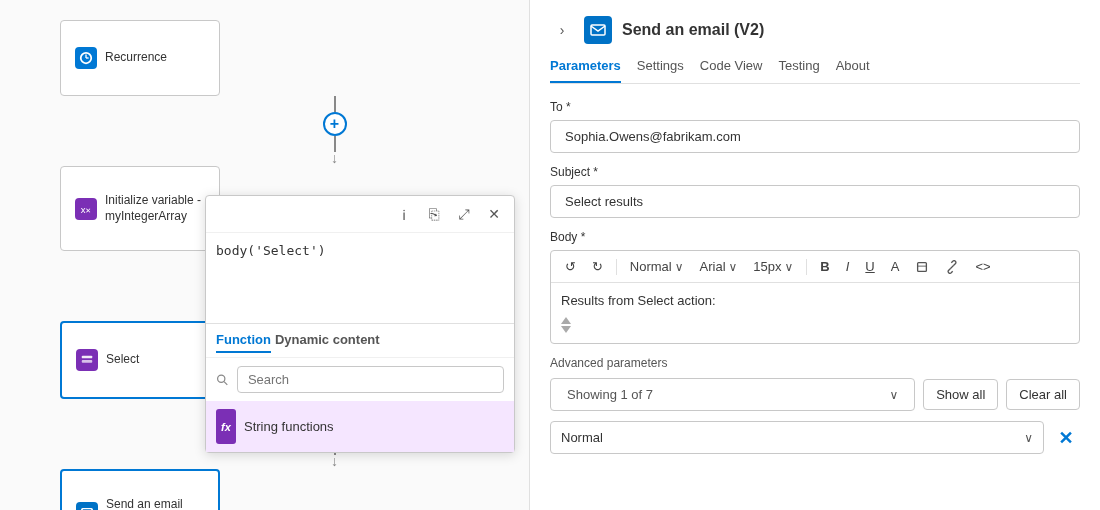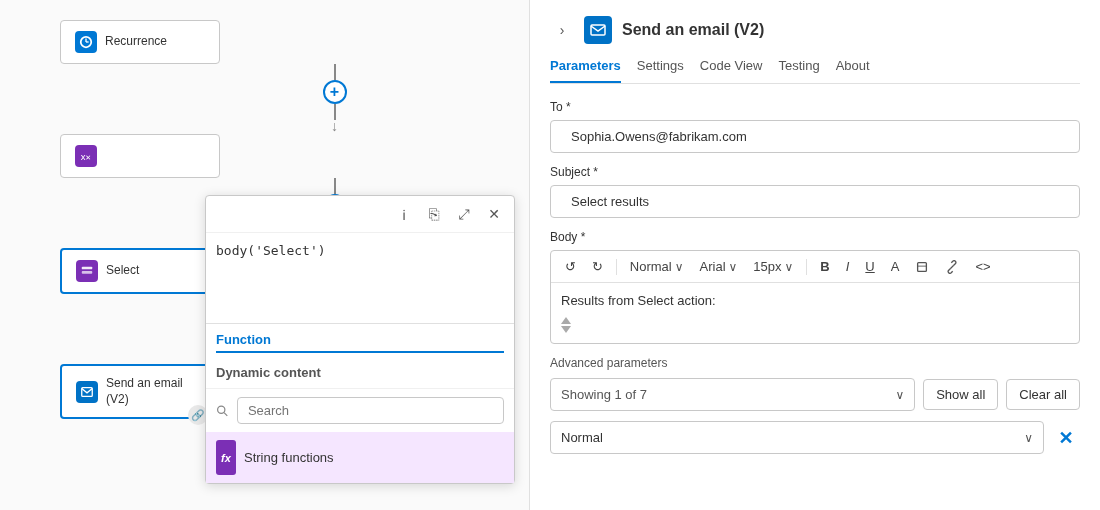--- a/index.html
+++ b/index.html
@@ -27,21 +27,21 @@
       padding: 20px 0 0 60px;
       position: relative;
     }
 
     .node {
       display: flex;
       align-items: center;
       background: white;
       border: 1px solid #c8c8c8;
       border-radius: 4px;
-      padding: 10px 14px;
+      padding: 26px 14px;
       width: 160px;
       gap: 8px;
       position: relative;
       cursor: pointer;
     }
 
     .node.selected {
       border: 2px solid #0078d4;
     }
 
@@ -141,22 +141,21 @@
     .expression-text {
       font-family: 'Consolas', monospace;
       font-size: 13px;
       color: #333;
     }
 
     .popup-tabs {
       display: flex;
       border-top: 1px solid #e0e0e0;
       padding: 8px 10px 4px;
-      gap: 12px;
-      flex-direction: column;
+      gap: 4px;
     }
 
     .popup-tab {
       font-size: 13px;
       color: #555;
       cursor: pointer;
       padding-bottom: 4px;
       font-weight: 600;
     }
 
@@ -279,21 +278,21 @@
       font-size: 12px;
       color: #333;
       margin-bottom: 6px;
       font-weight: 500;
     }
 
     .text-input {
       width: 100%;
       border: 1px solid #c8c8c8;
       border-radius: 4px;
-      padding: 8px 20px;
+      padding: 8px 14px;
       font-size: 13px;
       color: #333;
       outline: none;
       margin-bottom: 12px;
     }
 
     
     .body-editor {
       border: 1px solid #c8c8c8;
       border-radius: 4px;
@@ -397,21 +396,21 @@
       display: flex;
       align-items: center;
       gap: 8px;
       margin-bottom: 10px;
     }
 
     .adv-params-dropdown {
       flex: 1;
       border: 1px solid #c8c8c8;
       border-radius: 4px;
-      padding: 8px 10px;
+      padding: 8px 16px;
       font-size: 13px;
       color: #555;
       display: flex;
       align-items: flex-end;
       justify-content: space-between;
       cursor: pointer;
     }
 
     .adv-btn {
       border: 1px solid #c8c8c8;
@@ -500,20 +499,21 @@
       <div class="connector-arrow">↓</div>
     </div>
 
     <div class="node">
       <div class="node-icon purple">
         <svg width="14" height="14" viewBox="0 0 16 16" fill="white">
           <text x="2" y="12" font-size="11" fill="white" font-family="Arial">x</text>
           <text x="7" y="12" font-size="8" fill="white" font-family="Arial">✕</text>
         </svg>
       </div>
+      <span class="node-label">Initialize variable - myIntegerArray</span>
     </div>
 
     <div class="connector">
       <div class="connector-line"></div>
       <div class="add-button">+</div>
       <div class="connector-line"></div>
       <div class="connector-arrow">↓</div>
     </div>
 
     <div class="node selected">

